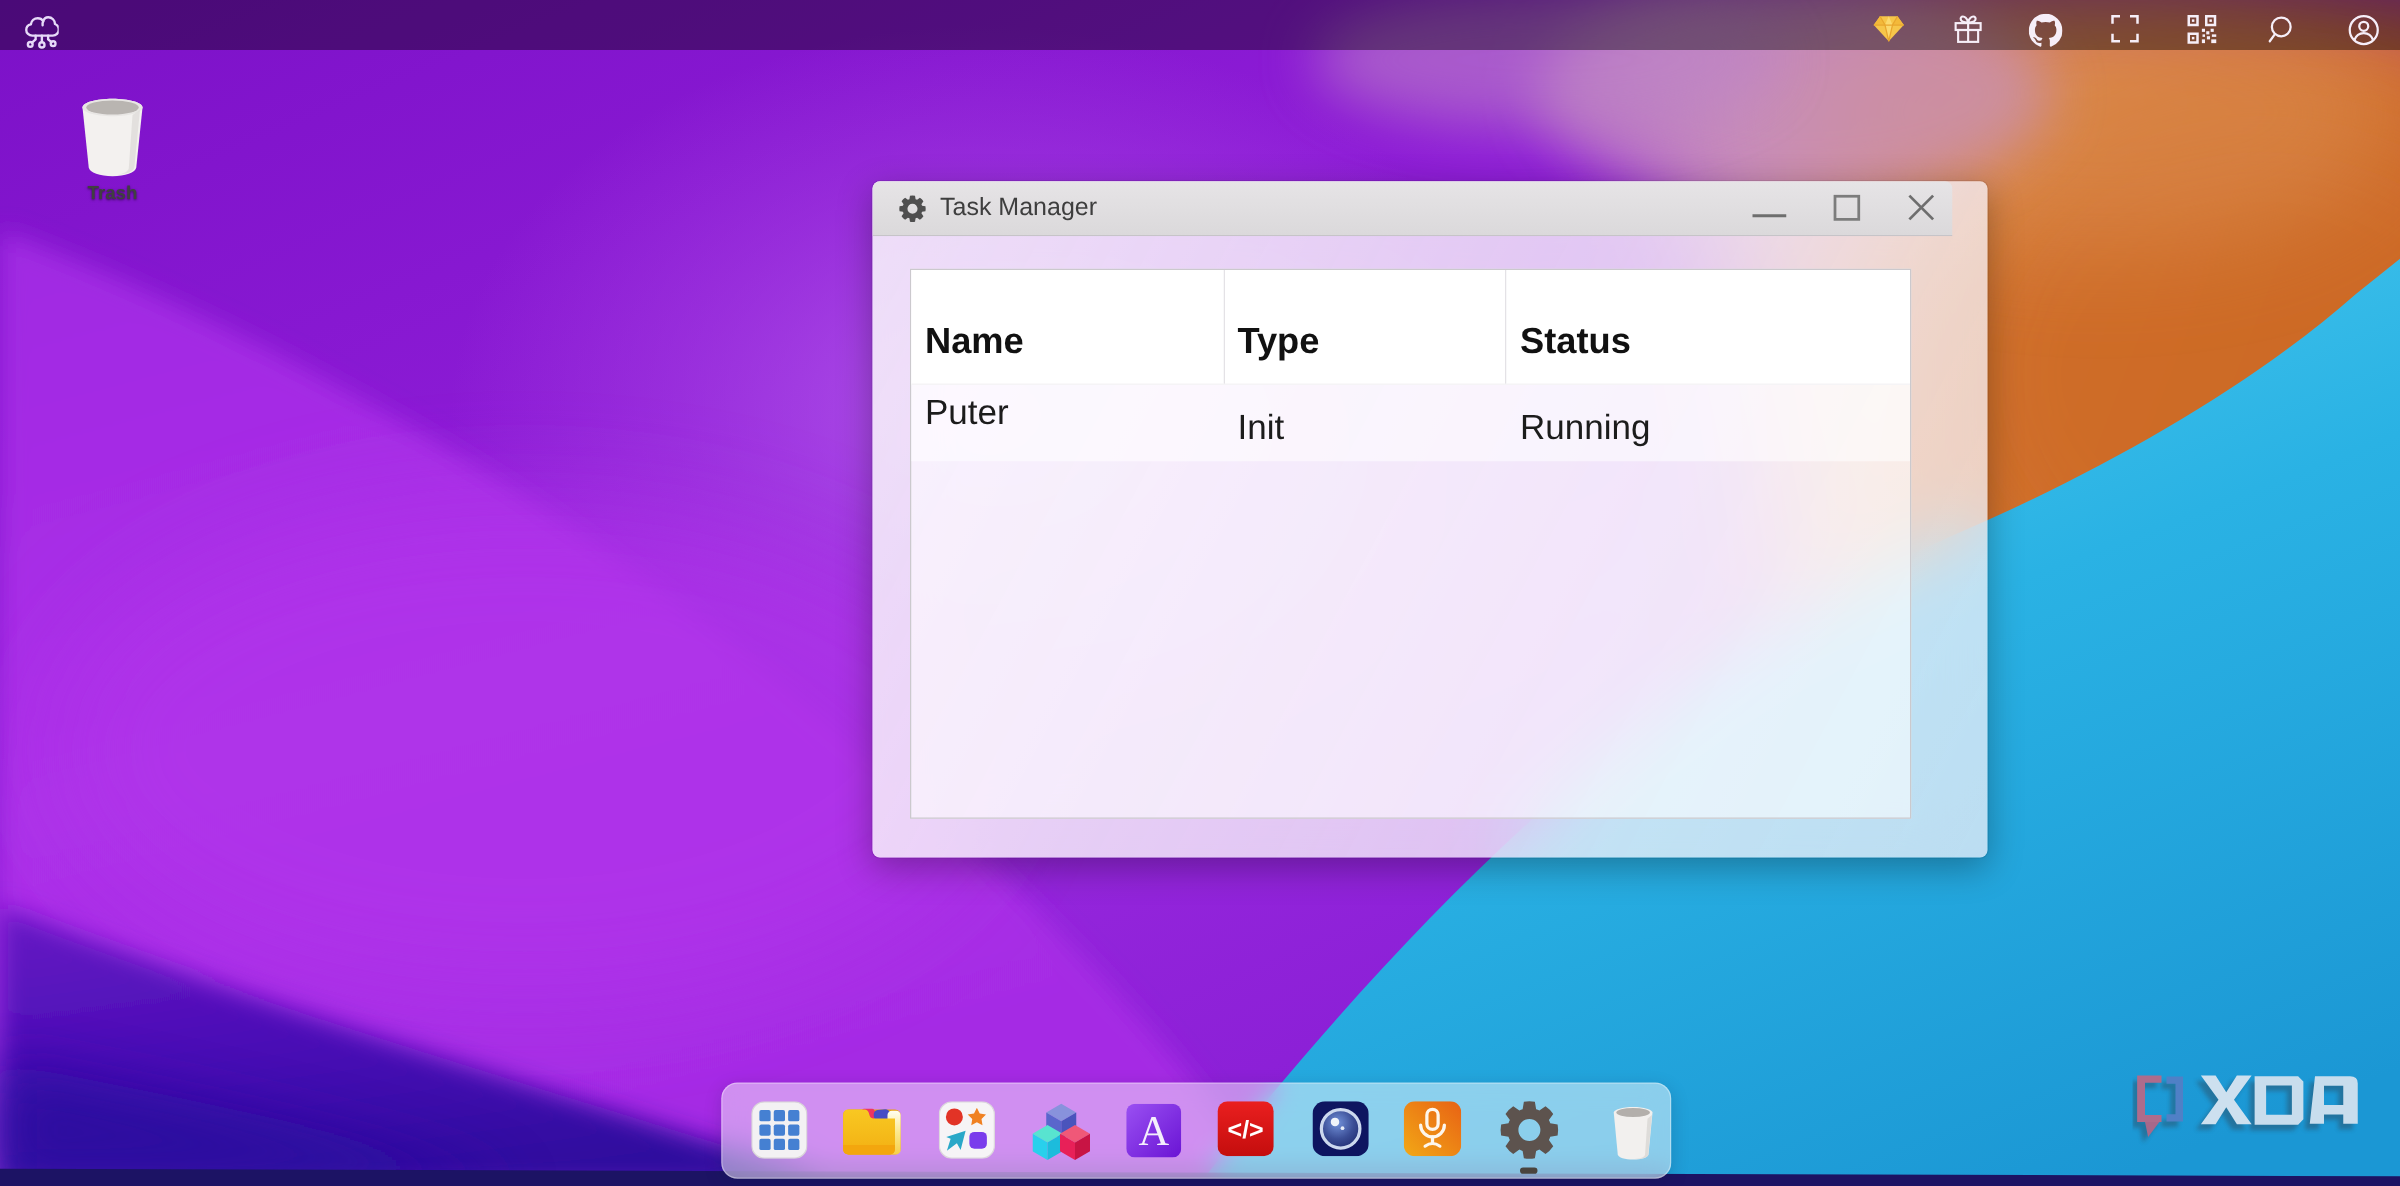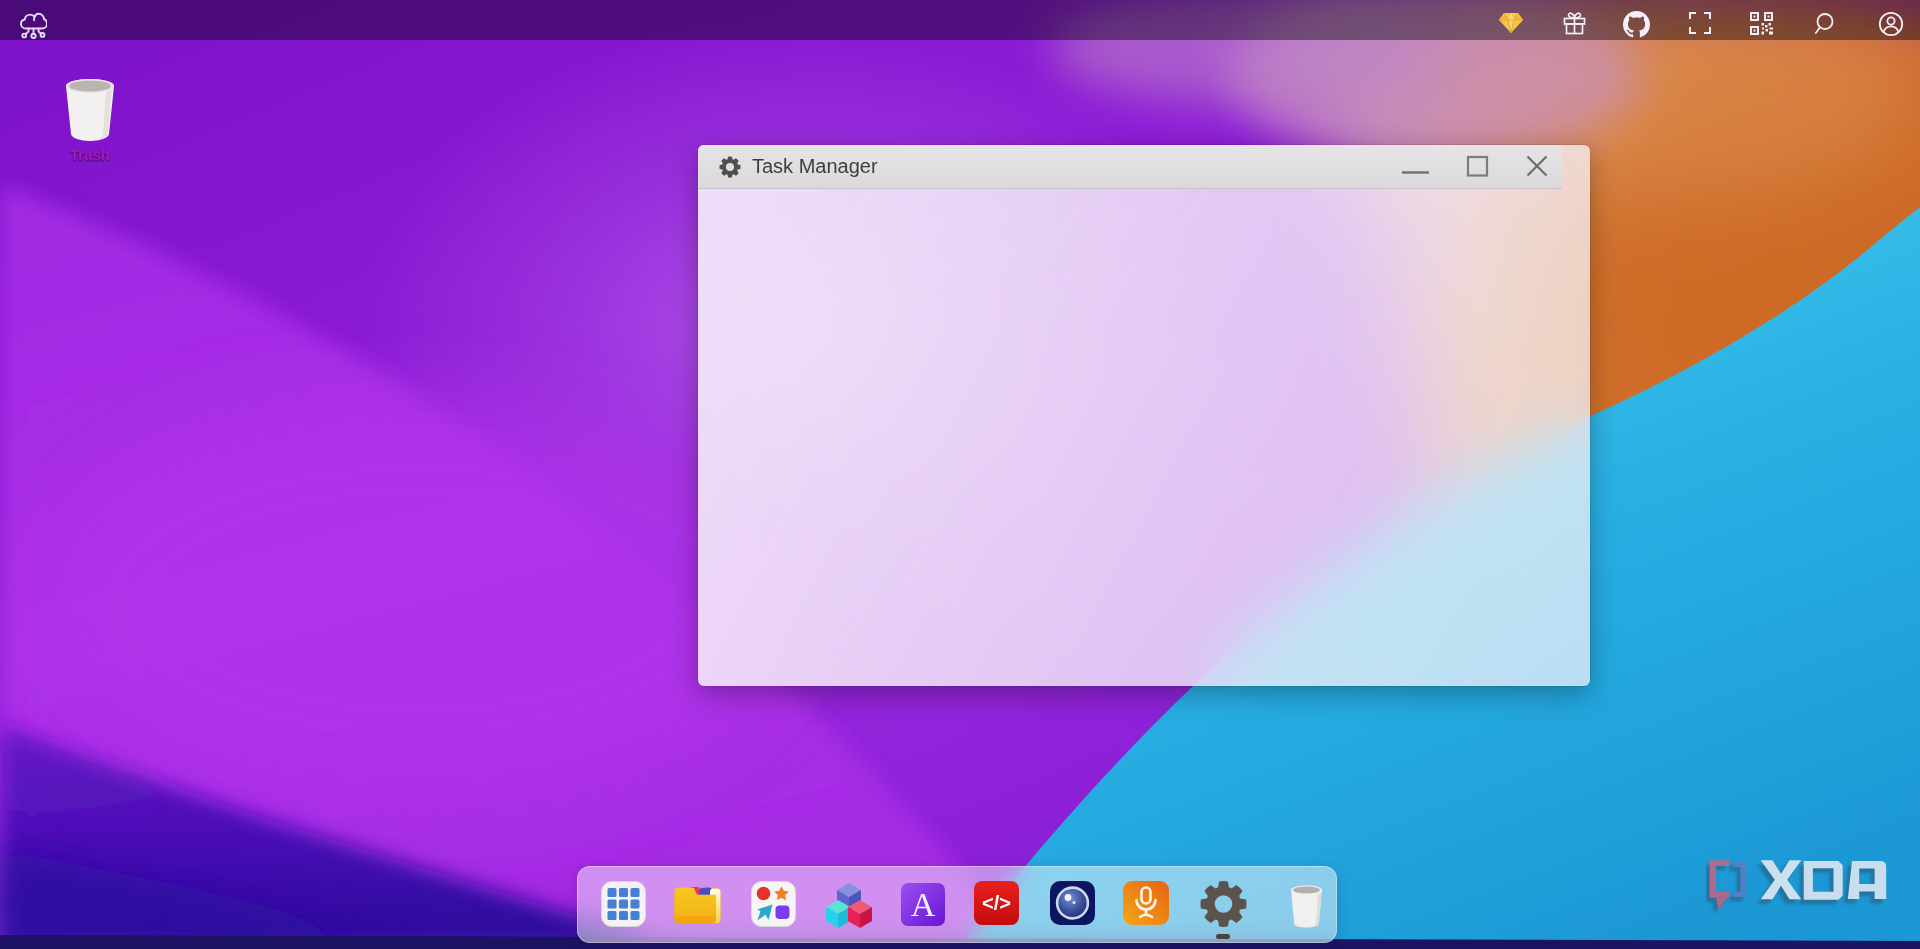--- a/index.html
+++ b/index.html
@@ -5,21 +5,21 @@
   html,body{margin:0;padding:0;width:1920px;height:949px;overflow:hidden;
     font-family:"Liberation Sans", sans-serif;}
   #desktop{position:absolute;inset:0;width:1920px;height:949px;overflow:hidden;}
   #wall{position:absolute;left:0;top:0;}
   #topbar{position:absolute;left:0;top:0;width:1920px;height:40px;
     background:rgba(0,0,0,0.40);}
   .tray{position:absolute;top:0;height:40px;right:0;}
   .tico{position:absolute;top:11px;}
   
   #dtrash{position:absolute;left:50px;top:78px;width:80px;text-align:center;}
-  #dtrash .lbl{margin-top:4px;color:#a21caf;font-weight:bold;font-size:15px;
+  #dtrash .lbl{margin-top:4px;color:#404040;font-weight:bold;font-size:15px;
     text-shadow:0 1px 2px rgba(0,0,0,0.55);}
   
   #win{position:absolute;left:698px;top:145px;width:864px;height:541px;
     border-radius:6px;background:rgba(246,243,249,0.72);
     backdrop-filter:blur(28px);
     box-shadow:0 8px 28px rgba(0,0,0,0.30), 0 0 0 1px rgba(0,0,0,0.08);padding-left:28px;}
   #winsheen{position:absolute;inset:0;border-radius:6px;
     background:linear-gradient(118deg, rgba(255,255,255,0.50) 0%, rgba(255,255,255,0.26) 45%, rgba(255,255,255,0.08) 75%, rgba(255,255,255,0.0) 100%);}
   #titlebar{position:absolute;left:0;top:0;width:864px;height:43px;
     background:linear-gradient(#e6e4e6,#dbd9db);
@@ -201,20 +201,33 @@
   <svg class="wc" style="left:700px" width="34" height="43" viewBox="0 0 34 43">
    <line x1="4" y1="27.5" x2="31" y2="27.5" stroke="#6e6e6e" stroke-width="2.4"></line>
   </svg>
   <svg class="wc" style="left:768px" width="24" height="43" viewBox="0 0 24 43">
    <rect x="2" y="12" width="19" height="18.5" fill="none" stroke="#7c7c7c" stroke-width="2.2"></rect>
   </svg>
   <svg class="wc" style="left:827px" width="24" height="43" viewBox="0 0 24 43">
    <path d="M2.5,11.5 L21.5,30.5 M21.5,11.5 L2.5,30.5" stroke="#6e6e6e" stroke-width="2.2"></path>
   </svg>
  </div>
+ <div id="tbl">
+  <div id="thead">
+   <div class="th" style="left:11px">Name</div>
+   <div class="th" style="left:261px">Type</div>
+   <div class="th" style="left:487px">Status</div>
+   <div class="vd" style="left:250px"></div>
+   <div class="vd" style="left:475px"></div>
+  </div>
+  <div id="row1"></div>
+  <div class="td" style="left:11px;top:98px">Puter</div>
+  <div class="td" style="left:261px;top:110px">Init</div>
+  <div class="td" style="left:487px;top:110px">Running</div>
+ </div>
 </div>
 
 <div id="dock">
  <svg class="dk" style="left:24px" width="45" height="46" viewBox="0 0 45 46">
   <rect x="0.5" y="0.5" width="44" height="45" rx="10" fill="#f3f1f3" stroke="#d8d4d8" stroke-width="1"></rect>
   <g fill="#4580d2">
    <rect x="6.5" y="7" width="9" height="9" rx="1.5"></rect>
           <rect x="18" y="7" width="9" height="9" rx="1.5"></rect>
           <rect x="29.5" y="7" width="9" height="9" rx="1.5"></rect>
    <rect x="6.5" y="18.5" width="9" height="9" rx="1.5"></rect>

